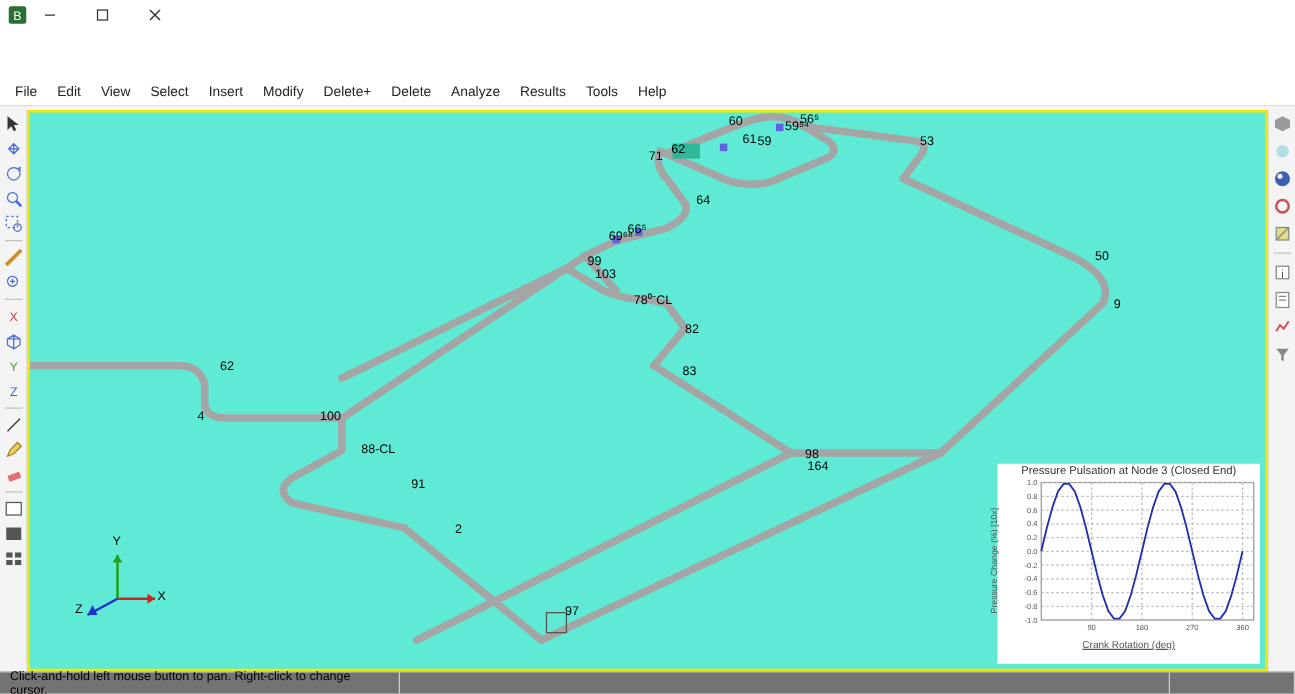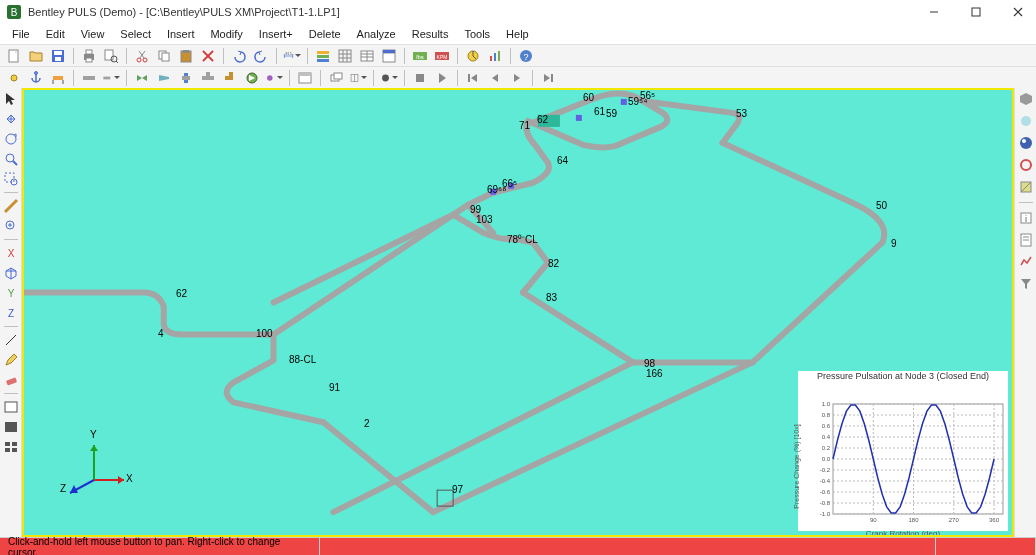--- a/index.html
+++ b/index.html
@@ -6,21 +6,21 @@
 body { font-family: "Segoe UI", Tahoma, sans-serif; font-size: 11px; background: #fff; width: 1036px; height: 555px; overflow: hidden; position: relative; }
 
 
 .titlebar { height: 24px; display: flex; align-items: center; padding: 0 6px; background: #fff; }
 .titlebar .app-icon { width: 16px; height: 16px; margin-right: 6px; display:inline-block; }
 .titlebar .title { flex: 1; color: #333; }
 .titlebar .win-controls { display: flex; gap: 18px; align-items:center; }
 .titlebar .win-btn { width: 24px; height: 24px; display: flex; align-items: center; justify-content: center; cursor: pointer; }
 
 
-.menubar { height: 20px; display: flex; align-items: center; gap: 4px; padding: 0 6px; background: #fff; }
+.menubar { height: 20px; display: flex; align-items: center; gap: 4px; padding: 0 6px; background: #fff; margin-top: 40px; }
 .menubar .menu-item { padding: 2px 6px; color: #222; cursor: default; }
 
 
 .toolbar { height: 22px; display: flex; align-items: center; gap: 2px; padding: 1px 4px; background: #f4f4f4; border-top: 1px solid #e0e0e0; }
 .toolbar .tb-btn { width: 20px; height: 20px; display: flex; align-items: center; justify-content: center; border: 1px solid transparent; }
 .toolbar .sep { width: 1px; height: 16px; background: #c0c0c0; margin: 0 3px; }
 .dd-arrow { width: 0; height: 0; border-left: 3px solid transparent; border-right: 3px solid transparent; border-top: 3px solid #555; margin-left:1px; }
 
 
 .main { position: absolute; top: 88px; left: 0; right: 0; bottom: 18px; display: flex; }
@@ -31,42 +31,41 @@
 
 .canvas { flex: 1; position: relative; background: #5eead4; border: 2px solid #f0e800; overflow:hidden; }
 
 .node-label { position: absolute; font-size: 10px; color: #000; white-space: nowrap; }
 
 
 .triad { position: absolute; left: 40px; bottom: 28px; }
 
 
 .chart { position: absolute; right: 4px; bottom: 4px; width: 210px; height: 160px; background: #fff; }
-.chart-title { text-align: center; font-size: 9px; color: #333; margin-bottom: 18px; }
+.chart-title { text-align: center; font-size: 9px; color: #333; margin-bottom: 0; }
 .chart-ylabel { position: absolute; left: -2px; top: 50%; transform: rotate(-90deg) translateX(-50%); transform-origin: left; font-size: 7px; color: #555; white-space: nowrap; }
 .chart-xlabel { text-align: center; font-size: 8px; color: #555; margin-top: 2px; text-decoration: underline; }
 
 
-.statusbar { position: absolute; bottom: 0; left: 0; right: 0; height: 18px; display: flex; align-items: flex-start; background: #ef4444; border-top: 1px solid #ccc; font-size: 10px; }
+.statusbar { position: absolute; bottom: 0; left: 0; right: 0; height: 18px; display: flex; align-items: flex-start; background: #737373; border-top: 1px solid #ccc; font-size: 10px; }
 .statusbar .panel { padding: 0 8px; border-right: 1px solid #ccc; height: 100%; display:flex; align-items:center; }
 .statusbar .spacer { flex: 1; }
 
 svg.icon { width: 16px; height: 16px; }
 </style>
 </head>
 <body>
 
 <div class="titlebar">
   <span class="app-icon">
     <svg class="icon" viewBox="0 0 16 16">
         <rect x="1" y="1" width="14" height="14" fill="#2a7030" rx="2"></rect>
         <text x="8" y="12" font-size="10" fill="#fff" text-anchor="middle">B</text>
       </svg>
   </span>
-  <span class="title">Bentley PULS (Demo) - [C:\Bentley\PULS XM\Project\T1-1.LP1]</span>
   <div class="win-controls">
     <div class="win-btn">
         <svg width="10" height="10">
           <line x1="1" y1="5" x2="9" y2="5" stroke="#333" stroke-width="1"></line>
         </svg>
       </div>
     <div class="win-btn">
         <svg width="10" height="10">
           <rect x="1" y="1" width="8" height="8" fill="none" stroke="#333" stroke-width="1"></rect>
         </svg>
@@ -80,21 +79,21 @@
   </div>
 </div>
 
 <div class="menubar">
   <div class="menu-item">File</div>
   <div class="menu-item">Edit</div>
   <div class="menu-item">View</div>
   <div class="menu-item">Select</div>
   <div class="menu-item">Insert</div>
   <div class="menu-item">Modify</div>
-  <div class="menu-item">Insert+</div>
+  <div class="menu-item">Delete+</div>
   <div class="menu-item">Delete</div>
   <div class="menu-item">Analyze</div>
   <div class="menu-item">Results</div>
   <div class="menu-item">Tools</div>
   <div class="menu-item">Help</div>
 </div>
 
 <div class="toolbar">
   <div class="tb-btn">
       <svg class="icon" viewBox="0 0 16 16">
@@ -545,21 +544,21 @@
     <div class="node-label" style="left:522px;top:202px">83</div>
     <div class="node-label" style="left:852px;top:110px">50</div>
     <div class="node-label" style="left:867px;top:148px">9</div>
     <div class="node-label" style="left:152px;top:198px">62</div>
     <div class="node-label" style="left:134px;top:238px">4</div>
     <div class="node-label" style="left:232px;top:238px">100</div>
     <div class="node-label" style="left:265px;top:264px">88-CL</div>
     <div class="node-label" style="left:305px;top:292px">91</div>
     <div class="node-label" style="left:340px;top:328px">2</div>
     <div class="node-label" style="left:620px;top:268px">98</div>
-    <div class="node-label" style="left:622px;top:278px">166</div>
+    <div class="node-label" style="left:622px;top:278px">164</div>
     <div class="node-label" style="left:428px;top:394px">97</div>
 
     
     <div class="triad">
       <svg width="70" height="70" viewBox="0 0 70 70">
         <line x1="30" y1="45" x2="60" y2="45" stroke="#d02020" stroke-width="2"></line>
           <path d="M60 45 L54 41 L54 49 Z" fill="#d02020"></path>
         <line x1="30" y1="45" x2="30" y2="10" stroke="#20a020" stroke-width="2"></line>
           <path d="M30 10 L26 16 L34 16 Z" fill="#20a020"></path>
         <line x1="30" y1="45" x2="6" y2="58" stroke="#2030d0" stroke-width="2"></line>

